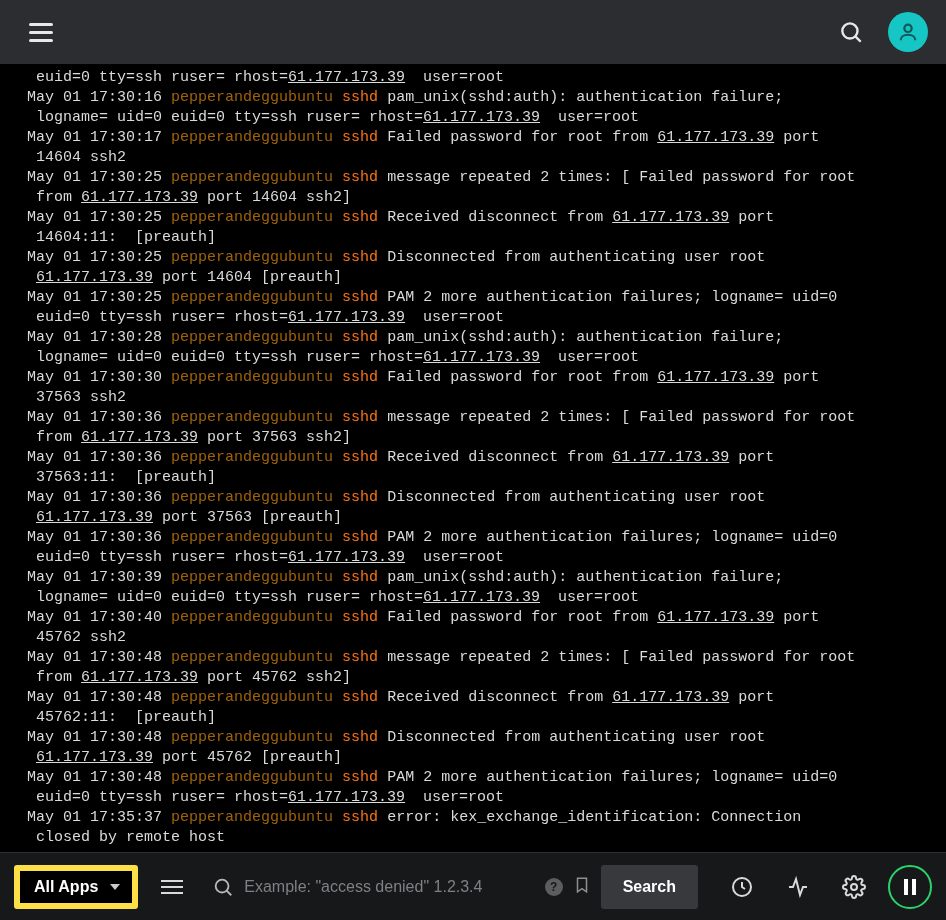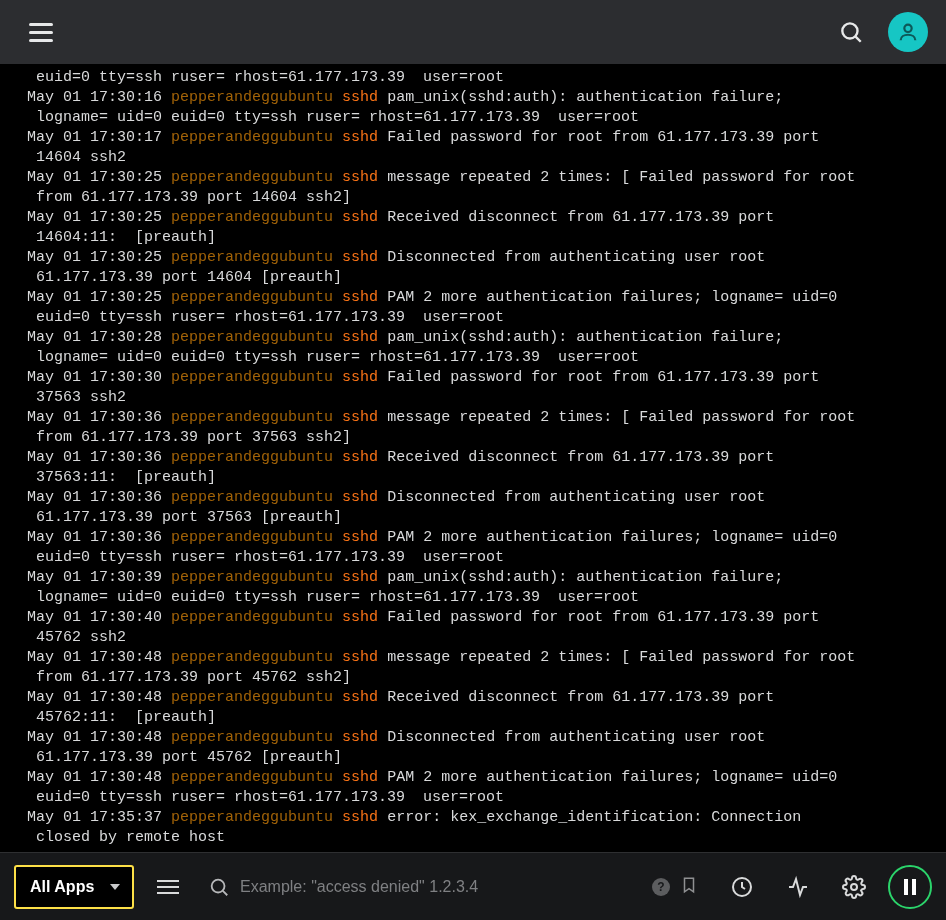--- a/index.html
+++ b/index.html
@@ -50,36 +50,36 @@
     color:#d9dadb;
     overflow:hidden;
     white-space: pre-wrap;
     word-break: break-all;
   }
   .log-line { padding-left: 0; text-indent: 0; }
   .log-line .cont { padding-left: 16px; display:block; }
   .ts   { color:#d9dadb;padding-left:7px; }
   .host { color:#a16207; }
   .proc { color:#f97316; }
-  .ip   { color:#d9dadb; }
+  .ip   { color:#d9dadb; text-decoration: underline; }
   .msg  { color:#d9dadb; }
 
   
   .bottombar {
     height: 68px;
     background:#17181a;
     border-top:1px solid #2e2f31;
     display:flex; align-items:center;
     gap:12px;
     padding: 0 14px;
   }
   .apps-select {
     height:44px; min-width:120px;
     background:#000; color:#fff;
-    border:2px solid #fde047; border-radius:3px;
+    border:6px solid #fde047; border-radius:3px;
     padding: 0 34px 0 14px;
     font-size:16px; font-weight:700;
     display:flex; align-items:center; position:relative;
     cursor:pointer;
   }
   .apps-select::after{
     content:""; position:absolute; right:12px; top:50%;
     width:0;height:0;border-left:5px solid transparent;border-right:5px solid transparent;border-top:6px solid #c9cacb;
     transform:translateY(-50%);
   }
@@ -184,20 +184,21 @@
     </svg>
     <input class="search-input text-cursor" type="text" placeholder="Example: &quot;access denied&quot; 1.2.3.4" style="">
     <div class="hint-q">
       <span>?</span>
     </div>
     <div class="bookmark">
       <svg viewBox="0 0 24 24">
         <path d="M6 3h12v18l-6-4-6 4V3z"></path>
       </svg>
     </div>
+    <button class="search-btn">Search</button>
   </div>
   <div class="tool-icon">
     <svg viewBox="0 0 24 24">
       <circle cx="12" cy="12" r="9"></circle>
         <path d="M12 7v5l3 2"></path>
     </svg>
   </div>
   <div class="tool-icon">
     <svg viewBox="0 0 24 24">
       <path d="M3 12h4l3-8 4 16 3-8h4"></path>

